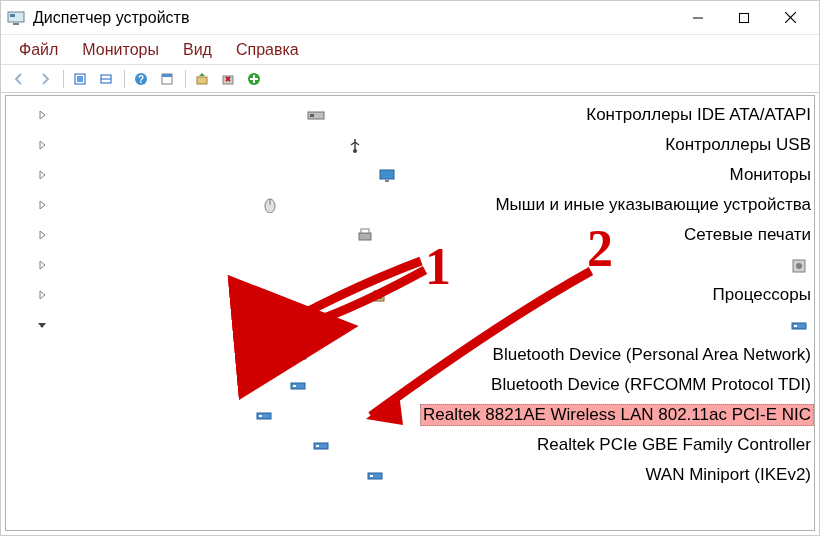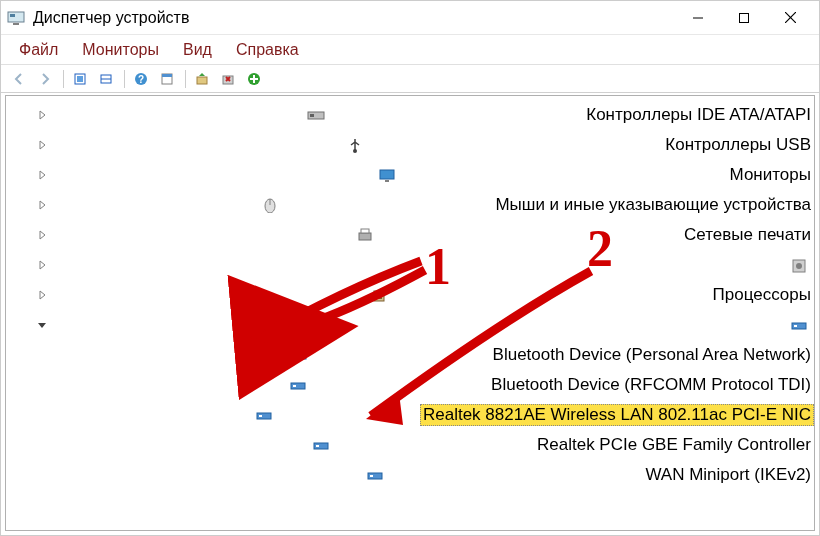--- a/index.html
+++ b/index.html
@@ -91,21 +91,21 @@
   .dev-icon {
     width: 18px; height: 16px;
     display: inline-flex; align-items: center; justify-content: center;
     margin: 0 6px 0 4px;
   }
   .child .expander { visibility: hidden; }
   .child { padding-left: 40px; }
   .child .dev-icon { margin-left: 24px; }
   .label { padding: 1px 3px; }
   .label.selected {
-    background: #fde047;
+    background: #fca5a5;
     outline: 1px dotted #888;
     outline-offset: -1px;
   }
   
   .annot-overlay {
     position: absolute;
     left: 0; top: 0; width: 820px; height: 536px;
     pointer-events: none;
     z-index: 100;
   }

